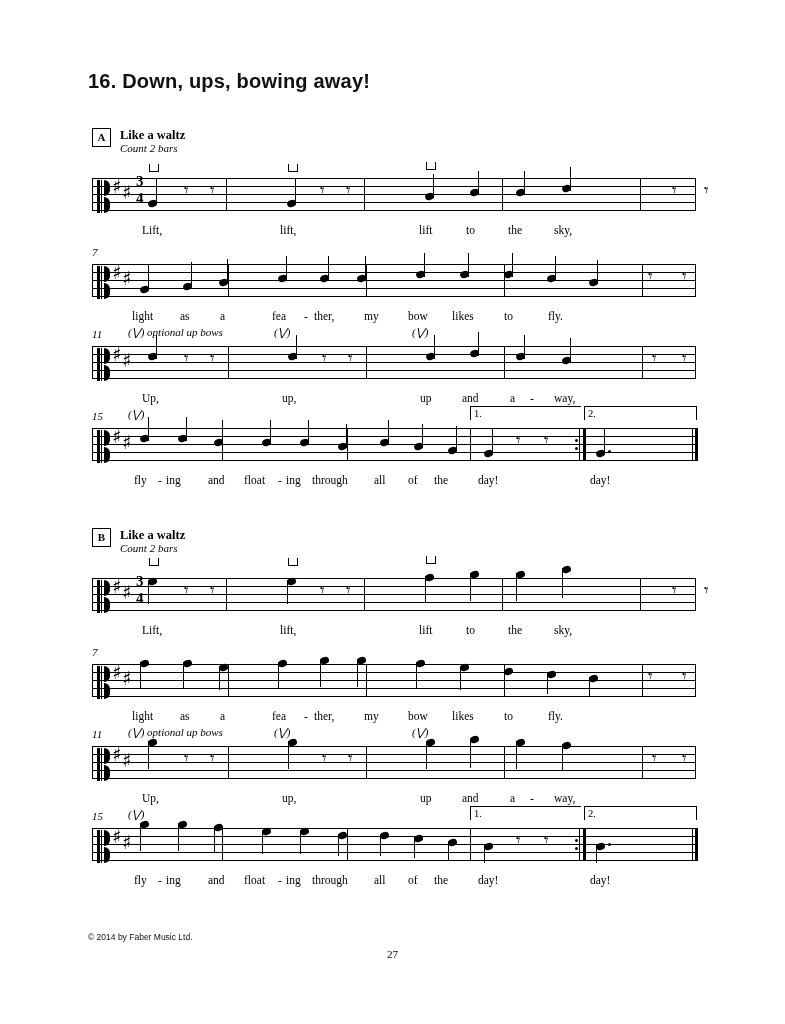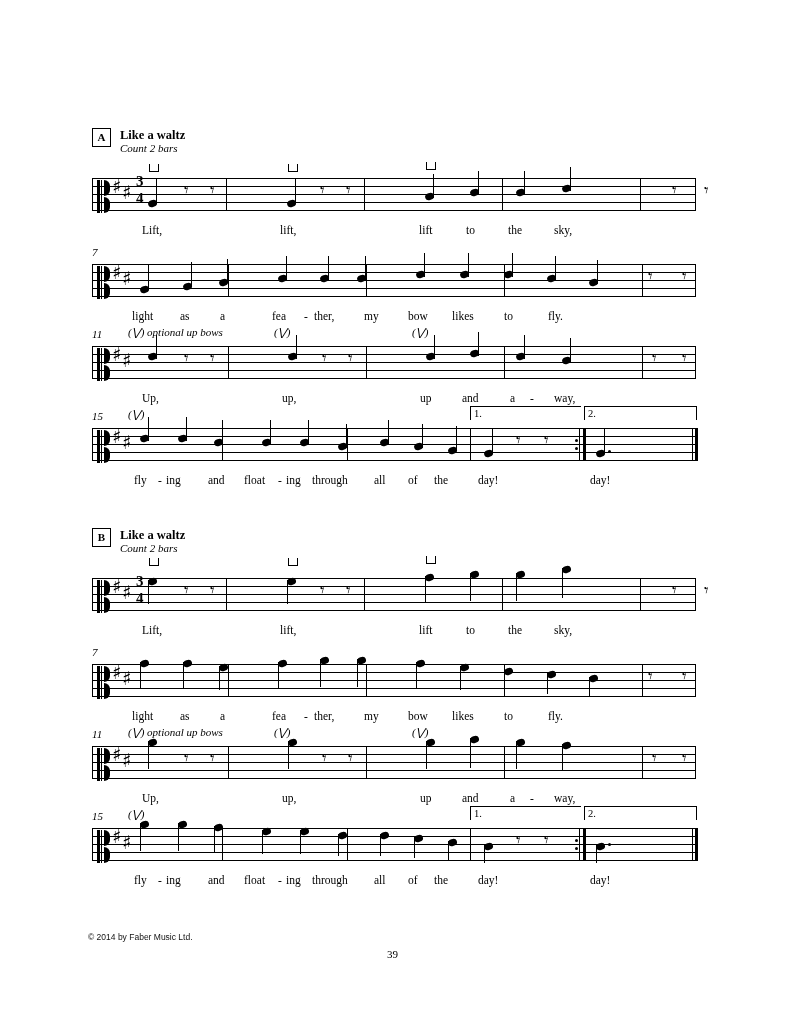--- a/index.html
+++ b/index.html
@@ -254,20 +254,21 @@
     text-align: center;
     font-family: "Liberation Serif", serif;
     font-size: 11px;
   }
 </style>
 </head>
 <body>
 
 <div class="page">
 
+  <div class="title">16. Down, ups, bowing away!</div>
 
   <div class="section" id="secA" style="top:128px;">
 
     <div class="section-head">
       <div class="rehearsal-box">A</div>
       <div class="tempo-wrap">
         <div class="tempo">Like a waltz</div>
         <div class="count">Count 2 bars</div>
       </div>
     </div>
@@ -822,15 +823,15 @@
       <div class="lyric" style="left:220px; top:64px;">through</div>
       <div class="lyric" style="left:282px; top:64px;">all</div>
       <div class="lyric" style="left:316px; top:64px;">of</div>
       <div class="lyric" style="left:342px; top:64px;">the</div>
       <div class="lyric" style="left:386px; top:64px;">day!</div>
       <div class="lyric" style="left:498px; top:64px;">day!</div>
     </div>
   </div>
 
   <div class="copyright">© 2014 by Faber Music Ltd.</div>
-  <div class="pagenum">39</div>
+  <div class="pagenum">27</div>
 
 </div>
 
 </body></html>

